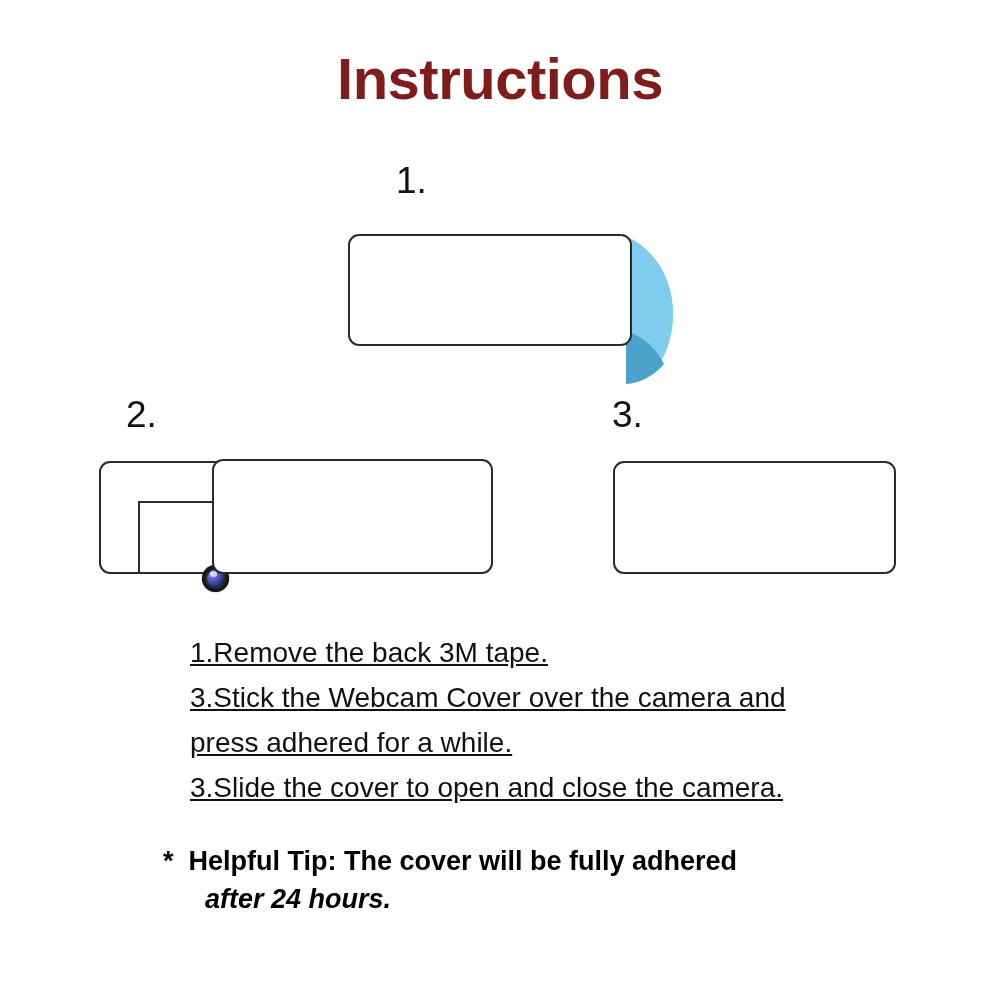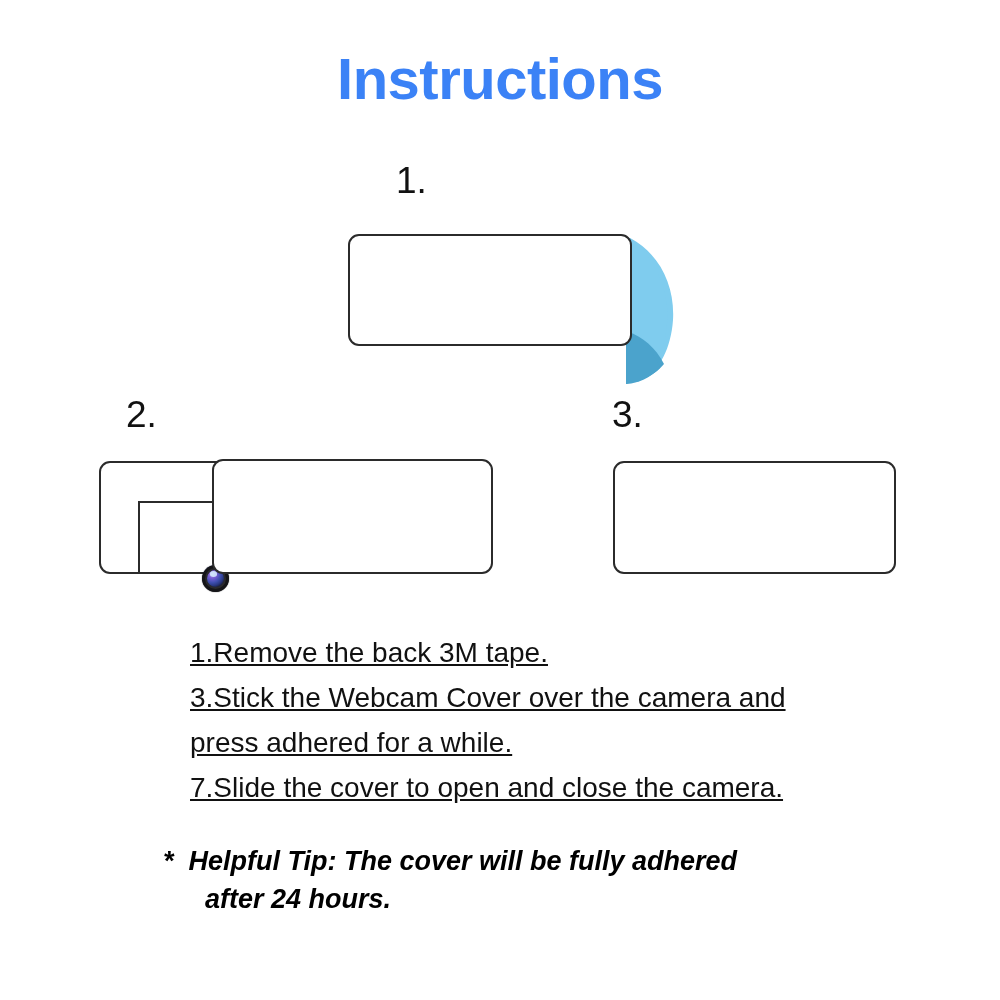--- a/index.html
+++ b/index.html
@@ -29,21 +29,21 @@
   #page-title {
     position: absolute;
     left: 0;
     top: 50px;
     width: 1000px;
     text-align: center;
     font-size: 58px;
     font-weight: bold;
     letter-spacing: -0.5px;
     line-height: 1;
-    color: #3b82f6;
+    color: #7f1d1d;
   }
 
   
   .step-number {
     position: absolute;
     font-size: 37px;
     font-weight: normal;
     line-height: 1;
     color: #111111;
   }
@@ -176,21 +176,20 @@
     left: 163px;
     top: 842px;
     width: 760px;
     font-size: 27px;
     font-weight: bold;
     line-height: 38px;
     color: #000000;
   }
   #tip-first-line {
     white-space: pre;
-    font-style: italic;
   }
   #tip-second-line {
     padding-left: 42px;
     white-space: pre;
     font-style: italic;
   }
 </style>
 </head>
 <body>
 
@@ -251,21 +250,21 @@
   <div id="step-3-number" class="step-number">3.</div>
 
   <div id="step-3-figure">
     <div id="step-3-cover" class="cover-plate"></div>
   </div>
 
   <div id="instruction-list">
     <div class="instruction-line">1.Remove the back 3M tape.</div>
     <div class="instruction-line">3.Stick the Webcam Cover over the camera and</div>
     <div class="instruction-line">press adhered for a while.</div>
-    <div class="instruction-line">7.Slide the cover to open and close the camera.</div>
+    <div class="instruction-line">3.Slide the cover to open and close the camera.</div>
   </div>
 
   <div id="helpful-tip">
     <div id="tip-first-line">*  Helpful Tip: The cover will be fully adhered</div>
     <div id="tip-second-line">after 24 hours.</div>
   </div>
 
 </div>
 
 </body></html>

